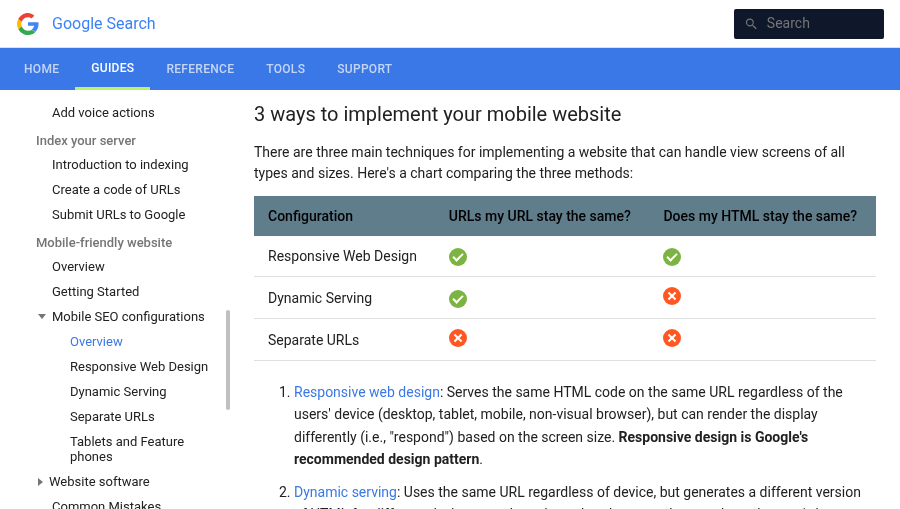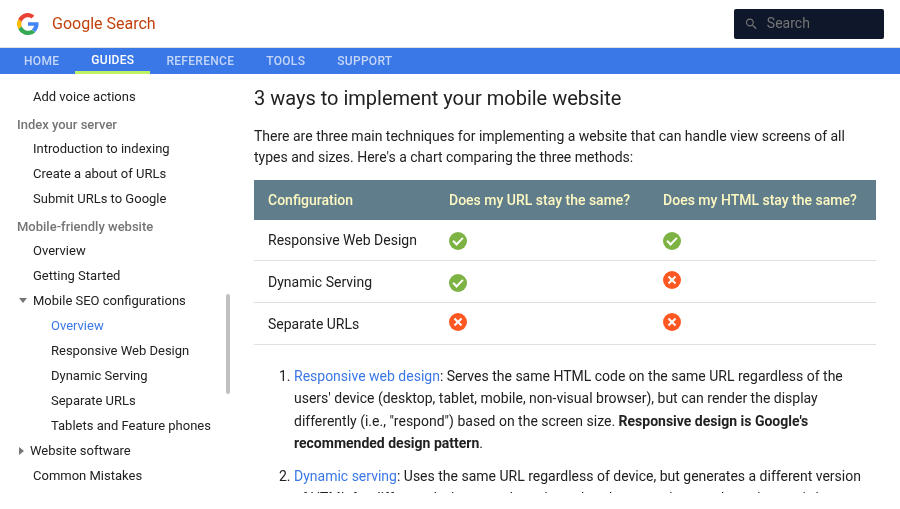--- a/index.html
+++ b/index.html
@@ -1,40 +1,40 @@
 <!DOCTYPE html>
 <html><head>
 <meta charset="utf-8">
 <style>
 *{margin:0;padding:0;box-sizing:border-box;font-family:Roboto,Arial,sans-serif}
 body{width:900px;height:509px;overflow:hidden;background:#fff;color:#212121;font-size:13px}
 .header{display:flex;align-items:center;height:48px;padding:0 16px;border-bottom:1px solid #e0e0e0}
 .logo{display:flex;align-items:center;margin-right:12px}
 .logo svg{width:24px;height:24px}
-.product-name{font-size:16px;color:#c2410c;font-weight:400}
+.product-name{font-size:16px;color:#3b82f6;font-weight:400}
 .search-box{margin-left:auto;display:flex;align-items:flex-start;background:#0f172a;border-radius:2px;padding:6px 10px;width:150px}
 .search-box svg{width:18px;height:18px;fill:#757575;margin-right:8px}
 .search-box input{border:none;background:transparent;outline:none;font-size:14px;color:#757575;width:100%}
-.nav-bar{background:#3b78e7;height:26px;display:flex;align-items:stretch;padding:0 8px}
+.nav-bar{background:#3b78e7;height:42px;display:flex;align-items:stretch;padding:0 8px}
 .nav-item{color:#c4d6f7;font-size:12px;font-weight:500;padding:0 16px;display:flex;align-items:center;cursor:pointer;letter-spacing:0.3px}
 .nav-item.active{color:#fff;border-bottom:3px solid #bef264}
 .main{display:flex;height:calc(509px - 48px - 42px)}
-.sidebar{width:230px;padding:10px 0 10px 1px;overflow-y:auto;position:relative}
+.sidebar{width:230px;padding:10px 0 10px 20px;overflow-y:auto;position:relative}
 .sidebar-scroll{position:absolute;right:0;top:220px;width:4px;height:100px;background:#c0c0c0;border-radius:2px}
 .side-link{padding:5px 8px 5px 32px;color:#212121;font-size:13px;cursor:pointer;display:flex;align-items:center}
 .side-heading{padding:8px 8px 4px 16px;color:#757575;font-size:13px;font-weight:500}
 .side-sub2{padding-left:50px}
 .side-link.active{color:#3b78e7}
 .side-link.exp::before{content:'';display:inline-block;width:0;height:0;border-left:4px solid transparent;border-right:4px solid transparent;border-top:5px solid #757575;margin-right:6px;margin-left:-14px}
 .side-link.col::before{content:'';display:inline-block;width:0;height:0;border-top:4px solid transparent;border-bottom:4px solid transparent;border-left:5px solid #757575;margin-right:6px;margin-left:-14px}
 .content{flex:1;padding:12px 24px;overflow-y:auto}
 .content h2{font-size:20px;font-weight:400;color:#212121;margin-bottom:16px}
 .content p{font-size:14px;color:#212121;line-height:1.5;margin-bottom:12px}
 .comparison-table{width:100%;border-collapse:collapse;margin-bottom:20px}
-.comparison-table th{background:#607d8b;color:#fef9c3;text-align:left;padding:12px 14px;font-size:14px;font-weight:500}
+.comparison-table th{background:#607d8b;color:#000000;text-align:left;padding:12px 14px;font-size:14px;font-weight:500}
 .comparison-table td{padding:10px 14px;font-size:14px;border-bottom:1px solid #e0e0e0;color:#212121}
 .check-circ{display:inline-flex;width:18px;height:18px;border-radius:50%;background:#7cb342;align-items:center;justify-content:center}
 .check-circ::after{content:'';width:8px;height:4px;border-left:2px solid #fff;border-bottom:2px solid #fff;transform:rotate(-45deg);margin-top:-2px}
 .x-circ{display:inline-flex;width:18px;height:18px;border-radius:50%;background:#ff5722;align-items:center;justify-content:center;position:relative}
 .x-circ::before,.x-circ::after{content:'';position:absolute;width:10px;height:2px;background:#fff}
 .x-circ::before{transform:rotate(45deg)}
 .x-circ::after{transform:rotate(-45deg)}
 .content ol{padding-left:40px;font-size:14px;line-height:1.6;color:#212121}
 .content ol li{margin-bottom:10px}
 .link{color:#3b78e7;cursor:pointer}
@@ -66,21 +66,21 @@
   <div class="nav-item">REFERENCE</div>
   <div class="nav-item">TOOLS</div>
   <div class="nav-item">SUPPORT</div>
 </div>
 
 <div class="main">
   <div class="sidebar">
     <div class="side-link">Add voice actions</div>
     <div class="side-heading">Index your server</div>
     <div class="side-link">Introduction to indexing</div>
-    <div class="side-link">Create a about of URLs</div>
+    <div class="side-link">Create a code of URLs</div>
     <div class="side-link">Submit URLs to Google</div>
     <div class="side-heading">Mobile-friendly website</div>
     <div class="side-link">Overview</div>
     <div class="side-link">Getting Started</div>
     <div class="side-link exp">Mobile SEO configurations</div>
     <div class="side-link side-sub2 active">Overview</div>
     <div class="side-link side-sub2">Responsive Web Design</div>
     <div class="side-link side-sub2">Dynamic Serving</div>
     <div class="side-link side-sub2">Separate URLs</div>
     <div class="side-link side-sub2">Tablets and Feature phones</div>
@@ -91,21 +91,21 @@
     <div class="sidebar-scroll"></div>
   </div>
 
   <div class="content">
     <h2>3 ways to implement your mobile website</h2>
     <p>There are three main techniques for implementing a website that can handle view screens of all types and sizes. Here's a chart comparing the three methods:</p>
     <table class="comparison-table">
       <thead>
           <tr>
         <th>Configuration</th>
-        <th>Does my URL stay the same?</th>
+        <th>URLs my URL stay the same?</th>
         <th>Does my HTML stay the same?</th>
       </tr>
         </thead>
       <tbody id="tbody">
           <tr>
             <td>Responsive Web Design</td>
             <td><span class="check-circ"></span></td>
             <td><span class="check-circ"></span></td>
           </tr>
           <tr>

